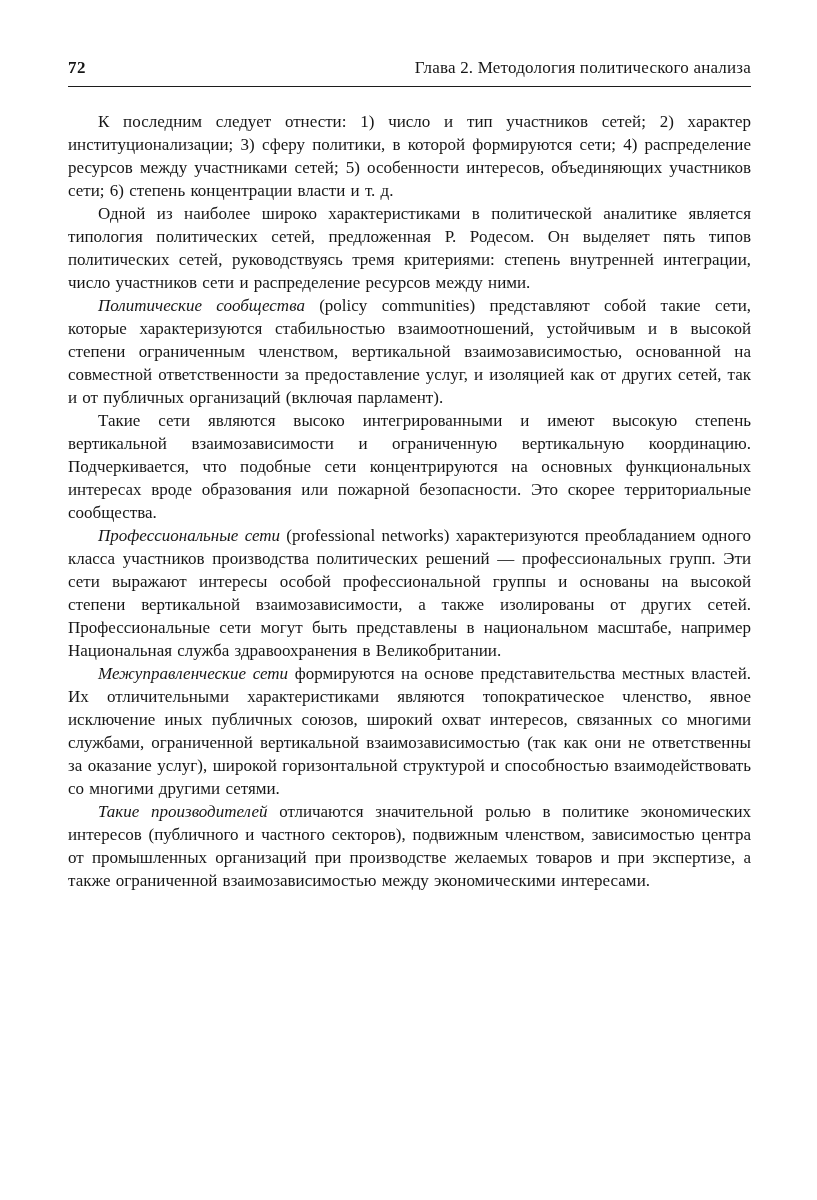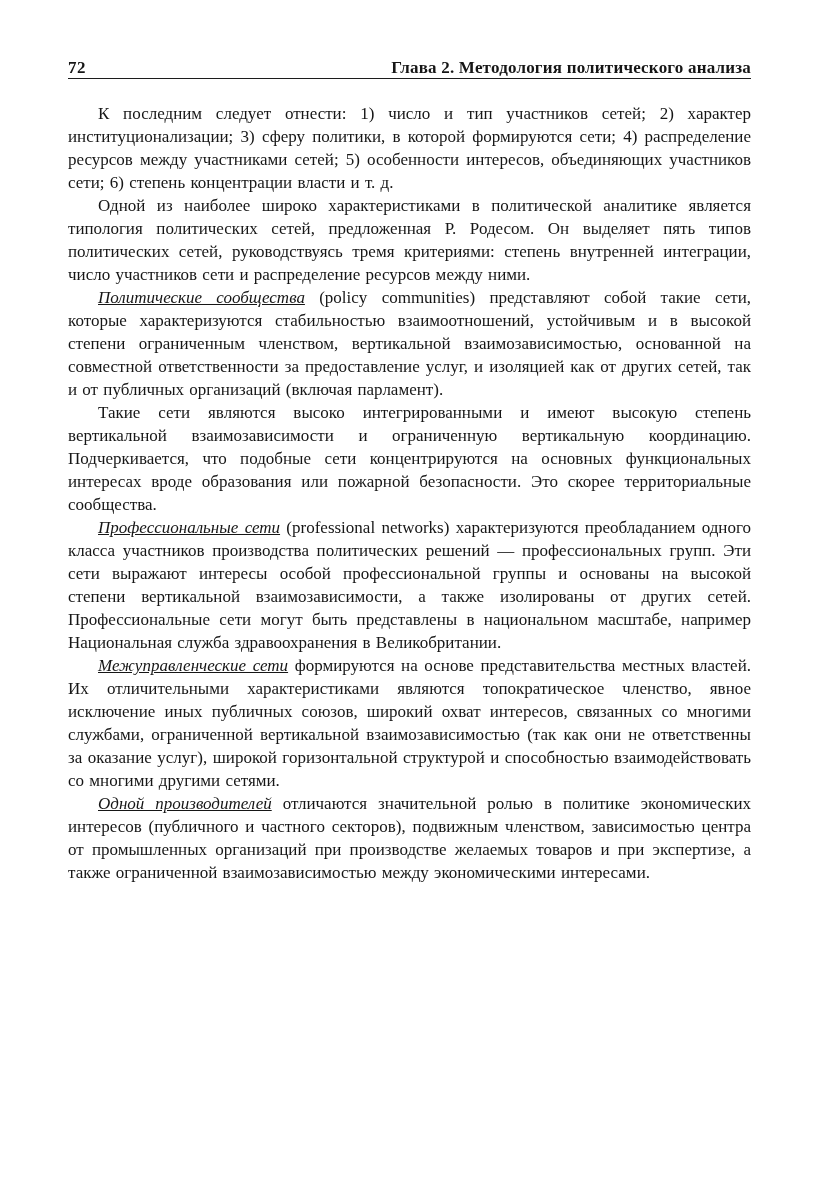--- a/index.html
+++ b/index.html
@@ -17,56 +17,56 @@
     padding: 58px 66px 0 68px;
     font-family: "Liberation Serif", "DejaVu Serif", serif;
     color: #161616;
     overflow: hidden;
   }
   .header {
     display: flex;
     justify-content: space-between;
     align-items: baseline;
     font-size: 17px;
+    padding-bottom: 8px;
     border-bottom: 1.7px solid #1c1c1c;
   }
   .page-number {
     font-weight: bold;
     letter-spacing: 0.5px;
   }
   .running-head {
-    font-weight: bold;
+    font-weight: normal;
     letter-spacing: 0.2px;
   }
   .body-text {
     margin-top: 23px;
     font-size: 17px;
     line-height: 23px;
     text-align: justify;
     word-spacing: 1px;
   }
   .para {
     margin: 0;
     text-indent: 30px;
   }
   .italic {
     font-style: italic;
-    text-decoration: underline;
   }
 </style>
 </head>
 <body>
 
 <div class="page">
   <div class="header">
     <span class="page-number">72</span>
     <span class="running-head">Глава 2.  Методология политического анализа</span>
   </div>
   <div class="body-text">
       <p class="para"><span>К последним следует отнести: 1) число и тип участников сетей; 2) характер институционализации; 3) сферу политики, в которой формируются сети; 4) распределение ресурсов между участниками сетей; 5) особенности интересов, объединяющих участников сети; 6) степень концентрации власти и т. д.</span></p>
       <p class="para"><span>Одной из наиболее широко характеристиками в политической аналитике является типология политических сетей, предложенная Р. Родесом. Он выделяет пять типов политических сетей, руководствуясь тремя критериями: степень внутренней интеграции, число участников сети и распределение ресурсов между ними.</span></p>
       <p class="para"><span class="italic">Политические сообщества</span><span> (policy communities) представляют собой такие сети, которые характеризуются стабильностью взаимоотношений, устойчивым и в высокой степени ограниченным членством, вертикальной взаимозависимостью, основанной на совместной ответственности за предоставление услуг, и изоляцией как от других сетей, так и от публичных организаций (включая парламент).</span></p>
       <p class="para"><span>Такие сети являются высоко интегрированными и имеют высокую степень вертикальной взаимозависимости и ограниченную вертикальную координацию. Подчеркивается, что подобные сети концентрируются на основных функциональных интересах вроде образования или пожарной безопасности. Это скорее территориальные сообщества.</span></p>
       <p class="para"><span class="italic">Профессиональные сети</span><span> (professional networks) характеризуются преобладанием одного класса участников производства политических решений — профессиональных групп. Эти сети выражают интересы особой профессиональной группы и основаны на высокой степени вертикальной взаимозависимости, а также изолированы от других сетей. Профессиональные сети могут быть представлены в национальном масштабе, например Национальная служба здравоохранения в Великобритании.</span></p>
       <p class="para"><span class="italic">Межуправленческие сети</span><span> формируются на основе представительства местных властей. Их отличительными характеристиками являются топократическое членство, явное исключение иных публичных союзов, широкий охват интересов, связанных со многими службами, ограниченной вертикальной взаимозависимостью (так как они не ответственны за оказание услуг), широкой горизонтальной структурой и способностью взаимодействовать со многими другими сетями.</span></p>
-      <p class="para"><span class="italic">Одной производителей</span><span> отличаются значительной ролью в политике экономических интересов (публичного и частного секторов), подвижным членством, зависимостью центра от промышленных организаций при производстве желаемых товаров и при экспертизе, а также ограниченной взаимозависимостью между экономическими интересами.</span></p>
+      <p class="para"><span class="italic">Такие производителей</span><span> отличаются значительной ролью в политике экономических интересов (публичного и частного секторов), подвижным членством, зависимостью центра от промышленных организаций при производстве желаемых товаров и при экспертизе, а также ограниченной взаимозависимостью между экономическими интересами.</span></p>
     </div>
 </div>
 
 </body></html>

